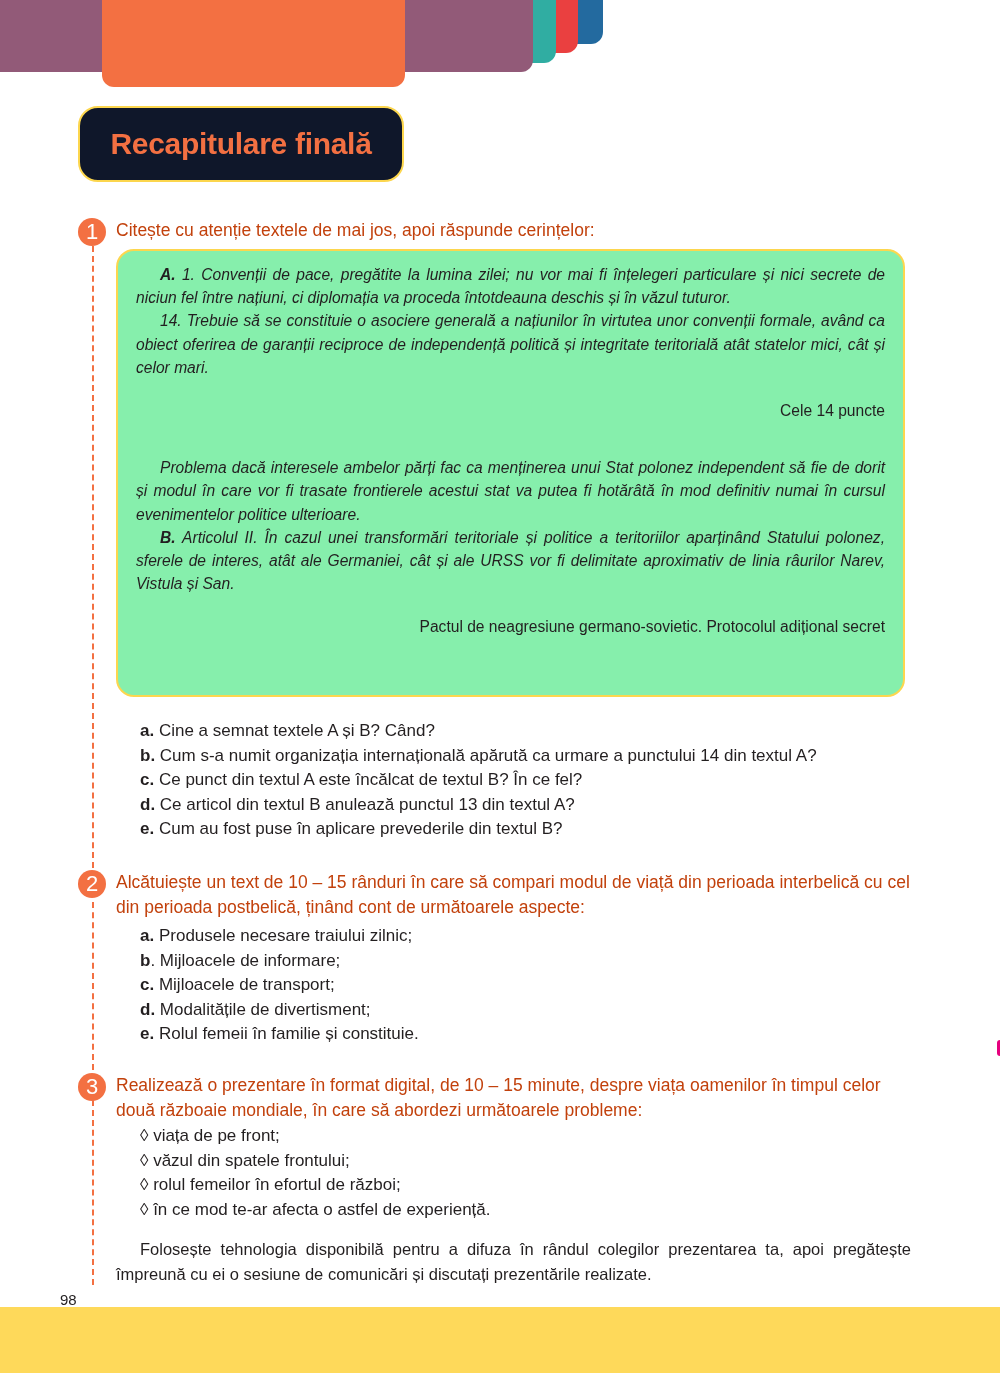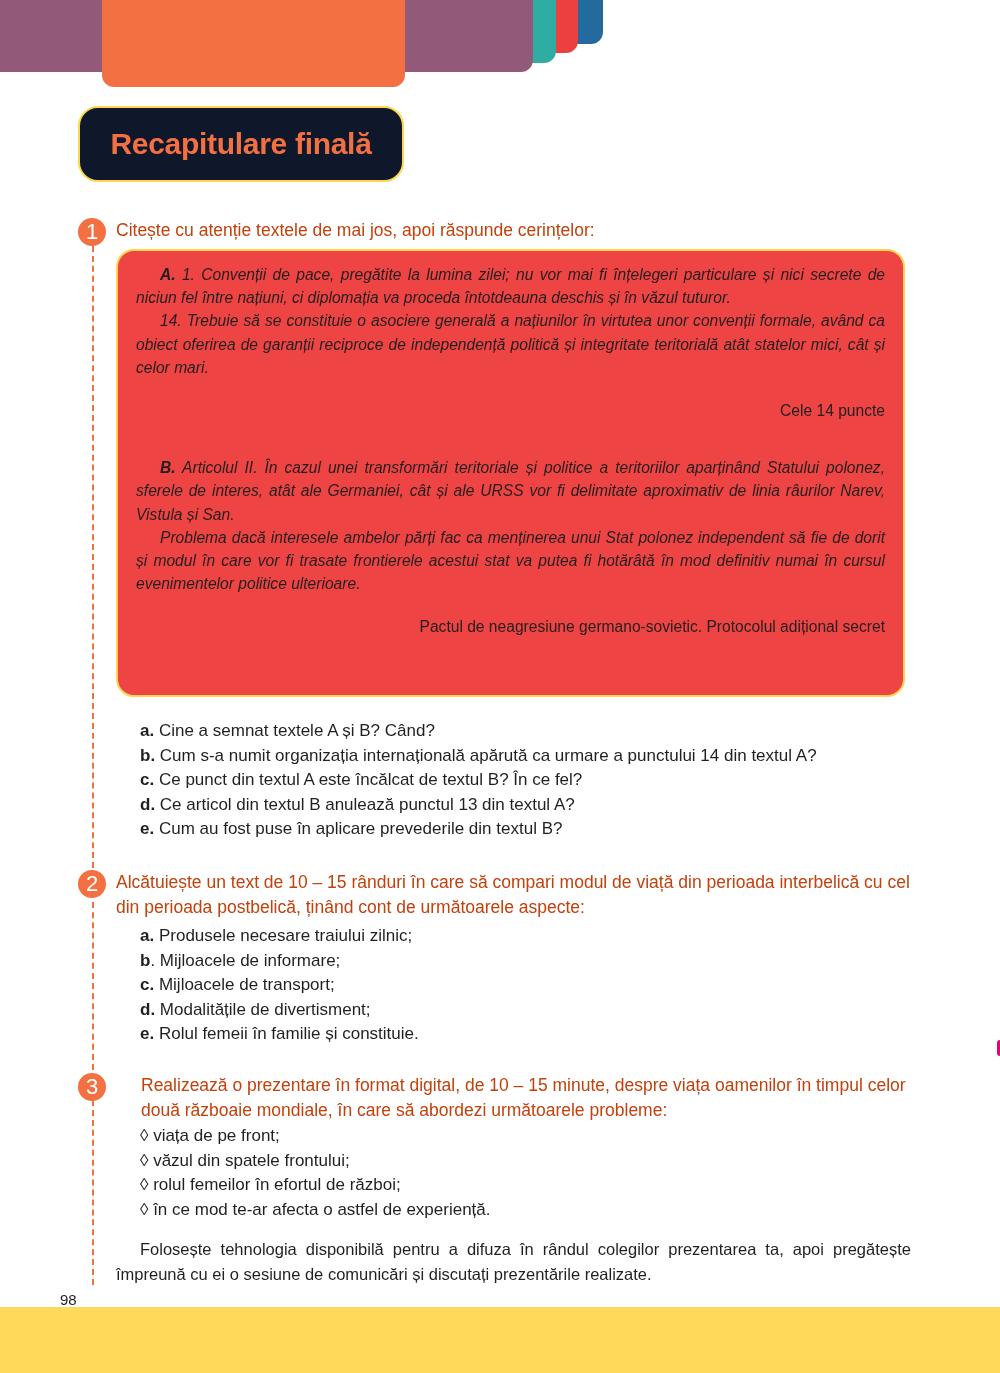--- a/index.html
+++ b/index.html
@@ -35,21 +35,21 @@
     background: #f37042; color: #fff; font-size: 22px;
     display: flex; align-items: center; justify-content: center; line-height: 1;
   }
 
   .q-text {
     position: absolute; left: 116px; font-size: 17.5px; line-height: 24.5px; color: #c2410c;
   }
 
   .source-box {
     position: absolute; left: 116px; top: 249px; width: 789px; height: 448px;
-    border: 2px solid #fcd64e; border-radius: 18px; background: #ef4444;
+    border: 2px solid #fcd64e; border-radius: 18px; background: #86efac;
     box-sizing: border-box; padding: 12px 18px 0 18px;
     font-size: 15.6px; line-height: 23.2px; font-style: italic; color: #231f20;
   }
   .source-box p { margin: 0; text-align: justify; text-indent: 24px; }
   .source-box .cite { font-style: normal; text-align: right; text-indent: 0; margin-top: 20px; }
   .source-box .gap { height: 34px; }
 
   .sublist { position: absolute; left: 140px; font-size: 17px; line-height: 24.6px; color: #231f20; }
   .sublist div { white-space: nowrap; }
   .sublist b { font-weight: bold; }
@@ -86,22 +86,22 @@
 
 <section>
   <div class="badge" style="top:218px;">1</div>
   <div class="q-text" style="top:218px;">Citește cu atenție textele de mai jos, apoi răspunde cerințelor:</div>
 
   <div class="source-box">
     <p><b>A.</b> <span>1. Convenții de pace, pregătite la lumina zilei; nu vor mai fi înțelegeri particulare și nici secrete de niciun fel între națiuni, ci diplomația va proceda întotdeauna deschis și în văzul tuturor.</span></p>
     <p>14. Trebuie să se constituie o asociere generală a națiunilor în virtutea unor convenții formale, având ca obiect oferirea de garanții reciproce de independență politică și integritate teritorială atât statelor mici, cât și celor mari.</p>
     <p class="cite">Cele 14 puncte</p>
     <div class="gap"></div>
+    <p>Problema dacă interesele ambelor părți fac ca menținerea unui Stat polonez independent să fie de dorit și modul în care vor fi trasate frontierele acestui stat va putea fi hotărâtă în mod definitiv numai în cursul evenimentelor politice ulterioare.</p>
     <p><b>B.</b> <span>Articolul II. În cazul unei transformări teritoriale și politice a teritoriilor aparținând Statului polonez, sferele de interes, atât ale Germaniei, cât și ale URSS vor fi delimitate aproximativ de linia râurilor Narev, Vistula și San.</span></p>
-    <p>Problema dacă interesele ambelor părți fac ca menținerea unui Stat polonez independent să fie de dorit și modul în care vor fi trasate frontierele acestui stat va putea fi hotărâtă în mod definitiv numai în cursul evenimentelor politice ulterioare.</p>
     <p class="cite">Pactul de neagresiune germano-sovietic. Protocolul adițional secret</p>
   </div>
 
   <div class="sublist" style="top:719px;">
     <div><b>a.</b> <span>Cine a semnat textele A și B? Când?</span></div>
     <div><b>b.</b> <span>Cum s-a numit organizația internațională apărută ca urmare a punctului 14 din textul A?</span></div>
     <div><b>c.</b> <span>Ce punct din textul A este încălcat de textul B? În ce fel?</span></div>
     <div><b>d.</b> <span>Ce articol din textul B anulează punctul 13 din textul A?</span></div>
     <div><b>e.</b> <span>Cum au fost puse în aplicare prevederile din textul B?</span></div>
   </div>
@@ -114,21 +114,21 @@
     <div><b>a.</b> <span>Produsele necesare traiului zilnic;</span></div>
     <div><b>b</b><span>. Mijloacele de informare;</span></div>
     <div><b>c.</b> <span>Mijloacele de transport;</span></div>
     <div><b>d.</b> <span>Modalitățile de divertisment;</span></div>
     <div><b>e.</b> <span>Rolul femeii în familie și constituie.</span></div>
   </div>
 </section>
 
 <section>
   <div class="badge" style="top:1073px;">3</div>
-  <div class="q-text" style="top:1073px;width:800px;margin-left:25px;">Realizează o prezentare în format digital, de 10 – 15 minute, despre viața oamenilor în timpul celor două războaie mondiale, în care să abordezi următoarele probleme:</div>
+  <div class="q-text" style="top:1073px;width:800px;">Realizează o prezentare în format digital, de 10 – 15 minute, despre viața oamenilor în timpul celor două războaie mondiale, în care să abordezi următoarele probleme:</div>
   <div class="sublist" style="top:1124px;">
     <div><span>◊</span> <span>viața de pe front;</span></div>
     <div><span>◊</span> <span>văzul din spatele frontului;</span></div>
     <div><span>◊</span> <span>rolul femeilor în efortul de război;</span></div>
     <div><span>◊</span> <span>în ce mod te-ar afecta o astfel de experiență.</span></div>
   </div>
   <div class="para3"><span class="ind"></span><span>Folosește tehnologia disponibilă pentru a difuza în rândul colegilor prezentarea ta, apoi pregătește împreună cu ei o sesiune de comunicări și discutați prezentările realizate.</span></div>
 </section>
 
 <div class="page-num">98</div>

